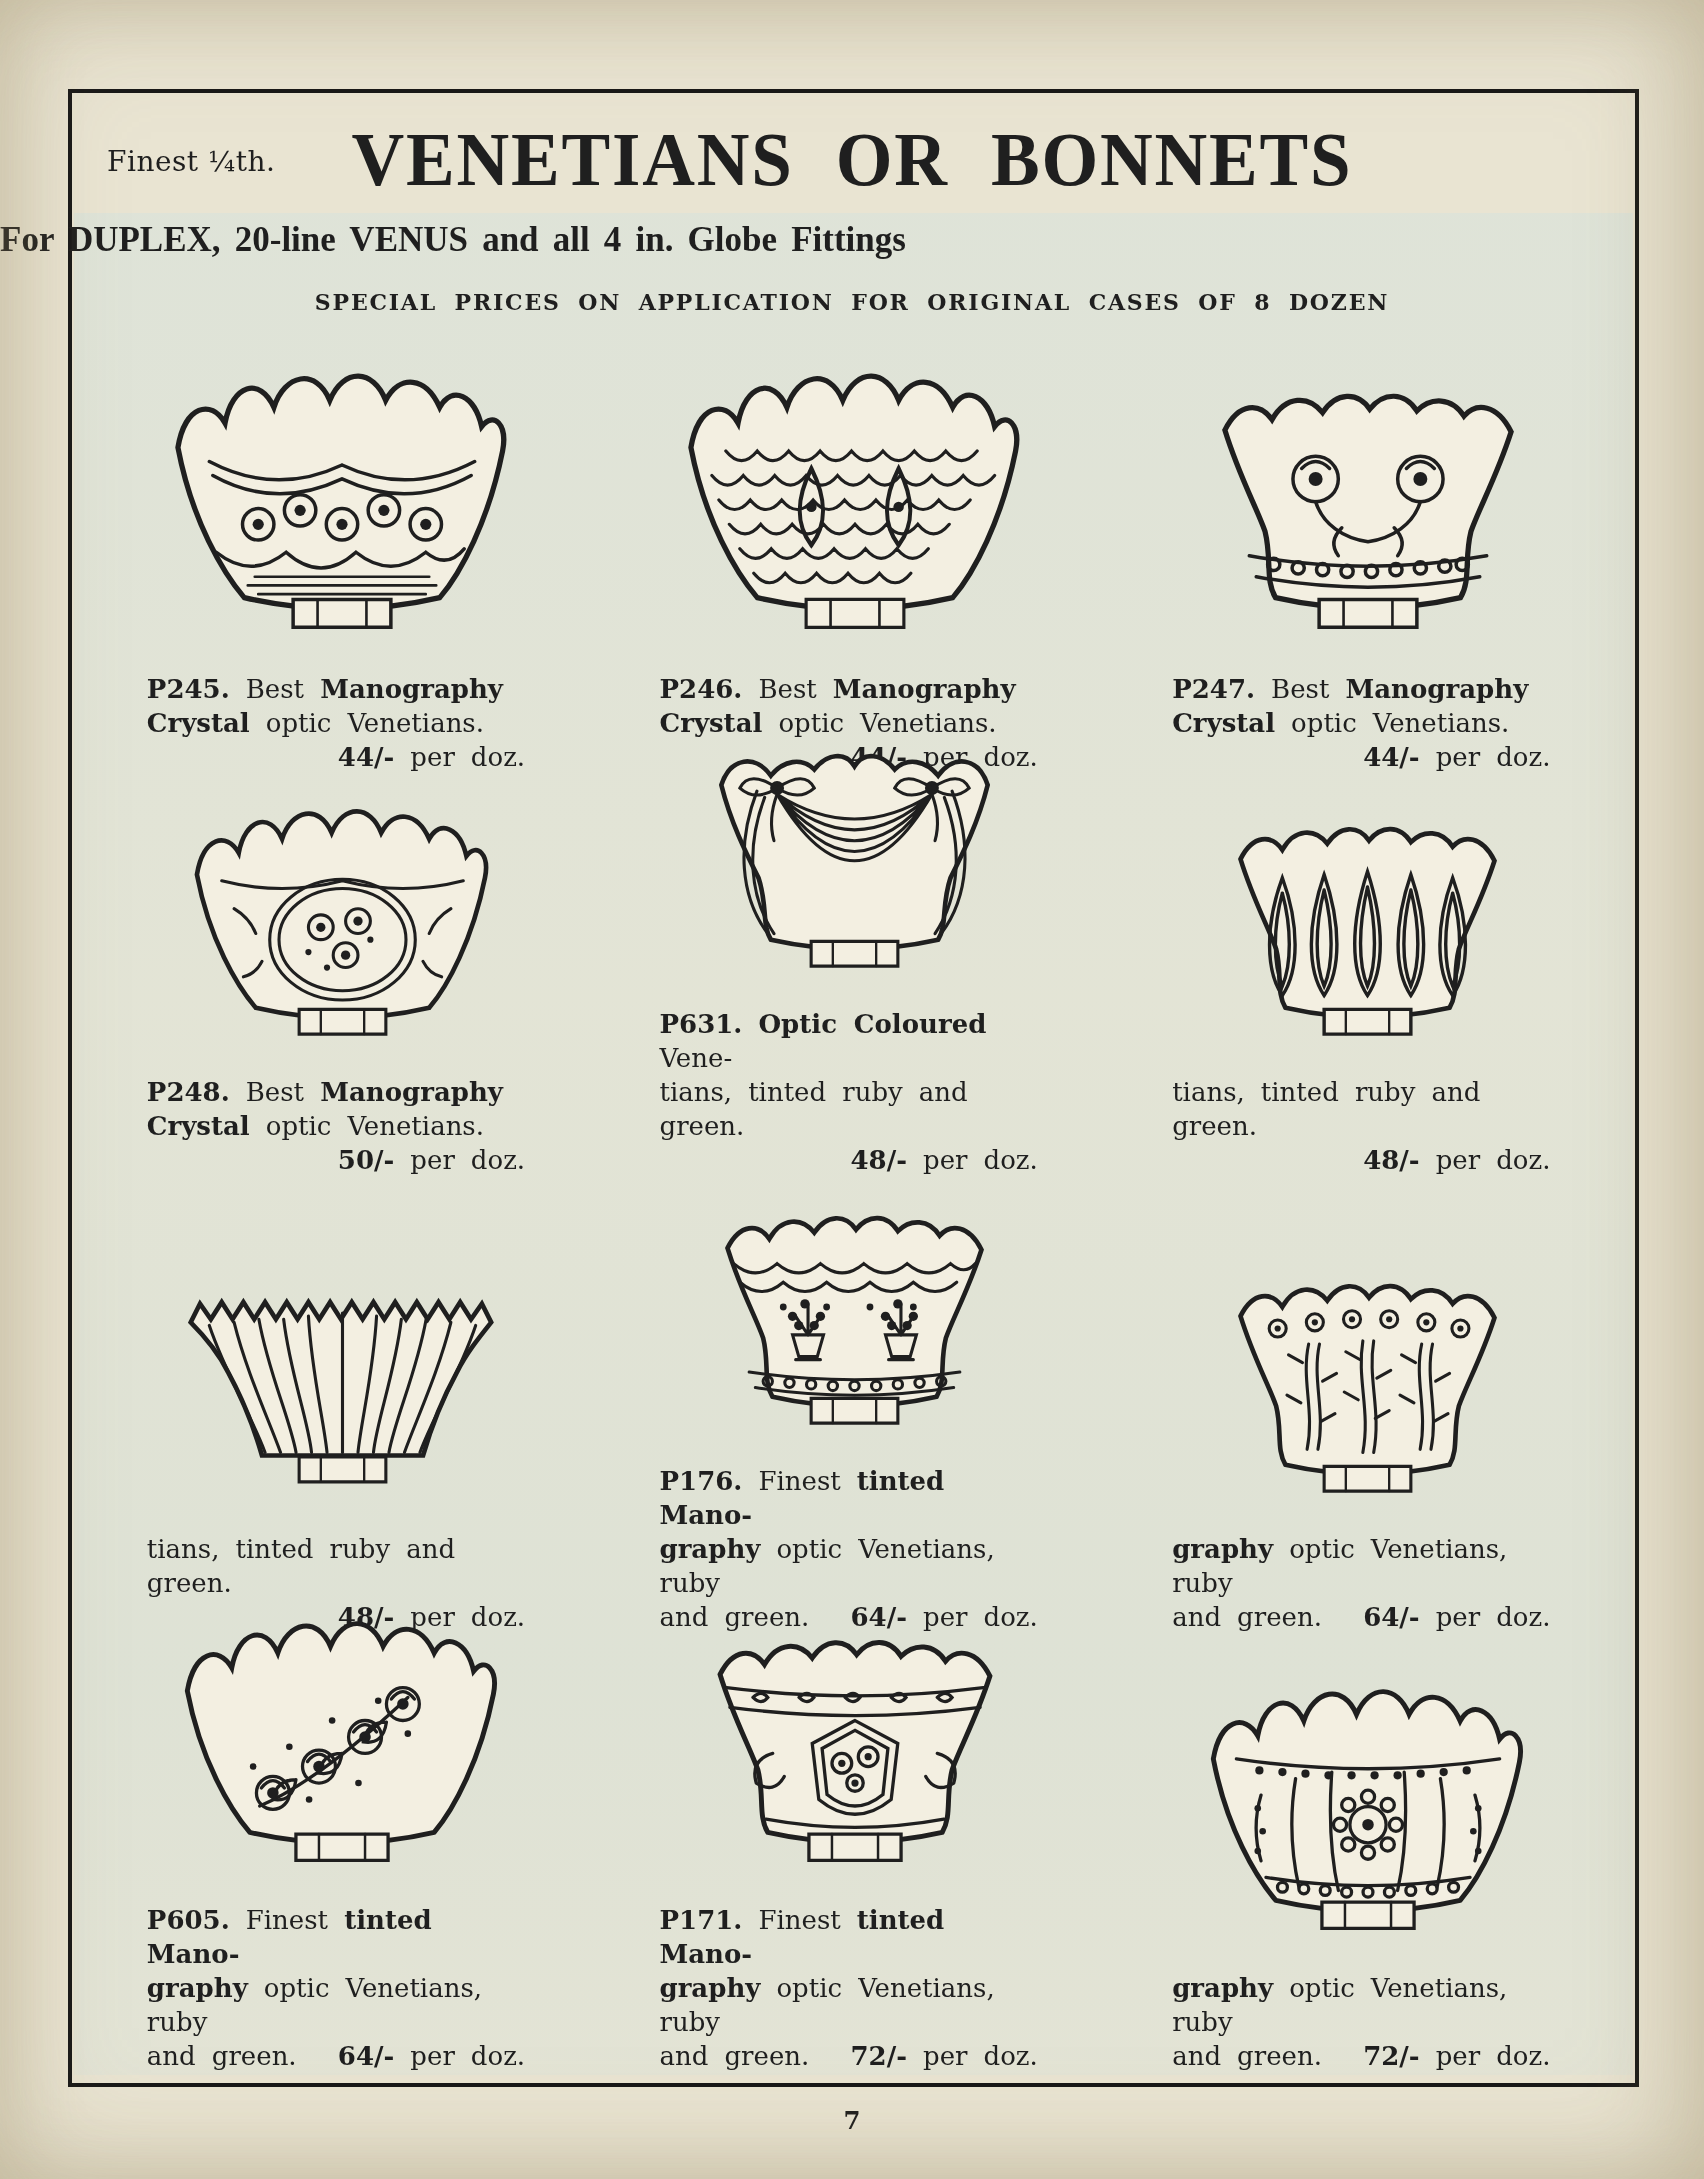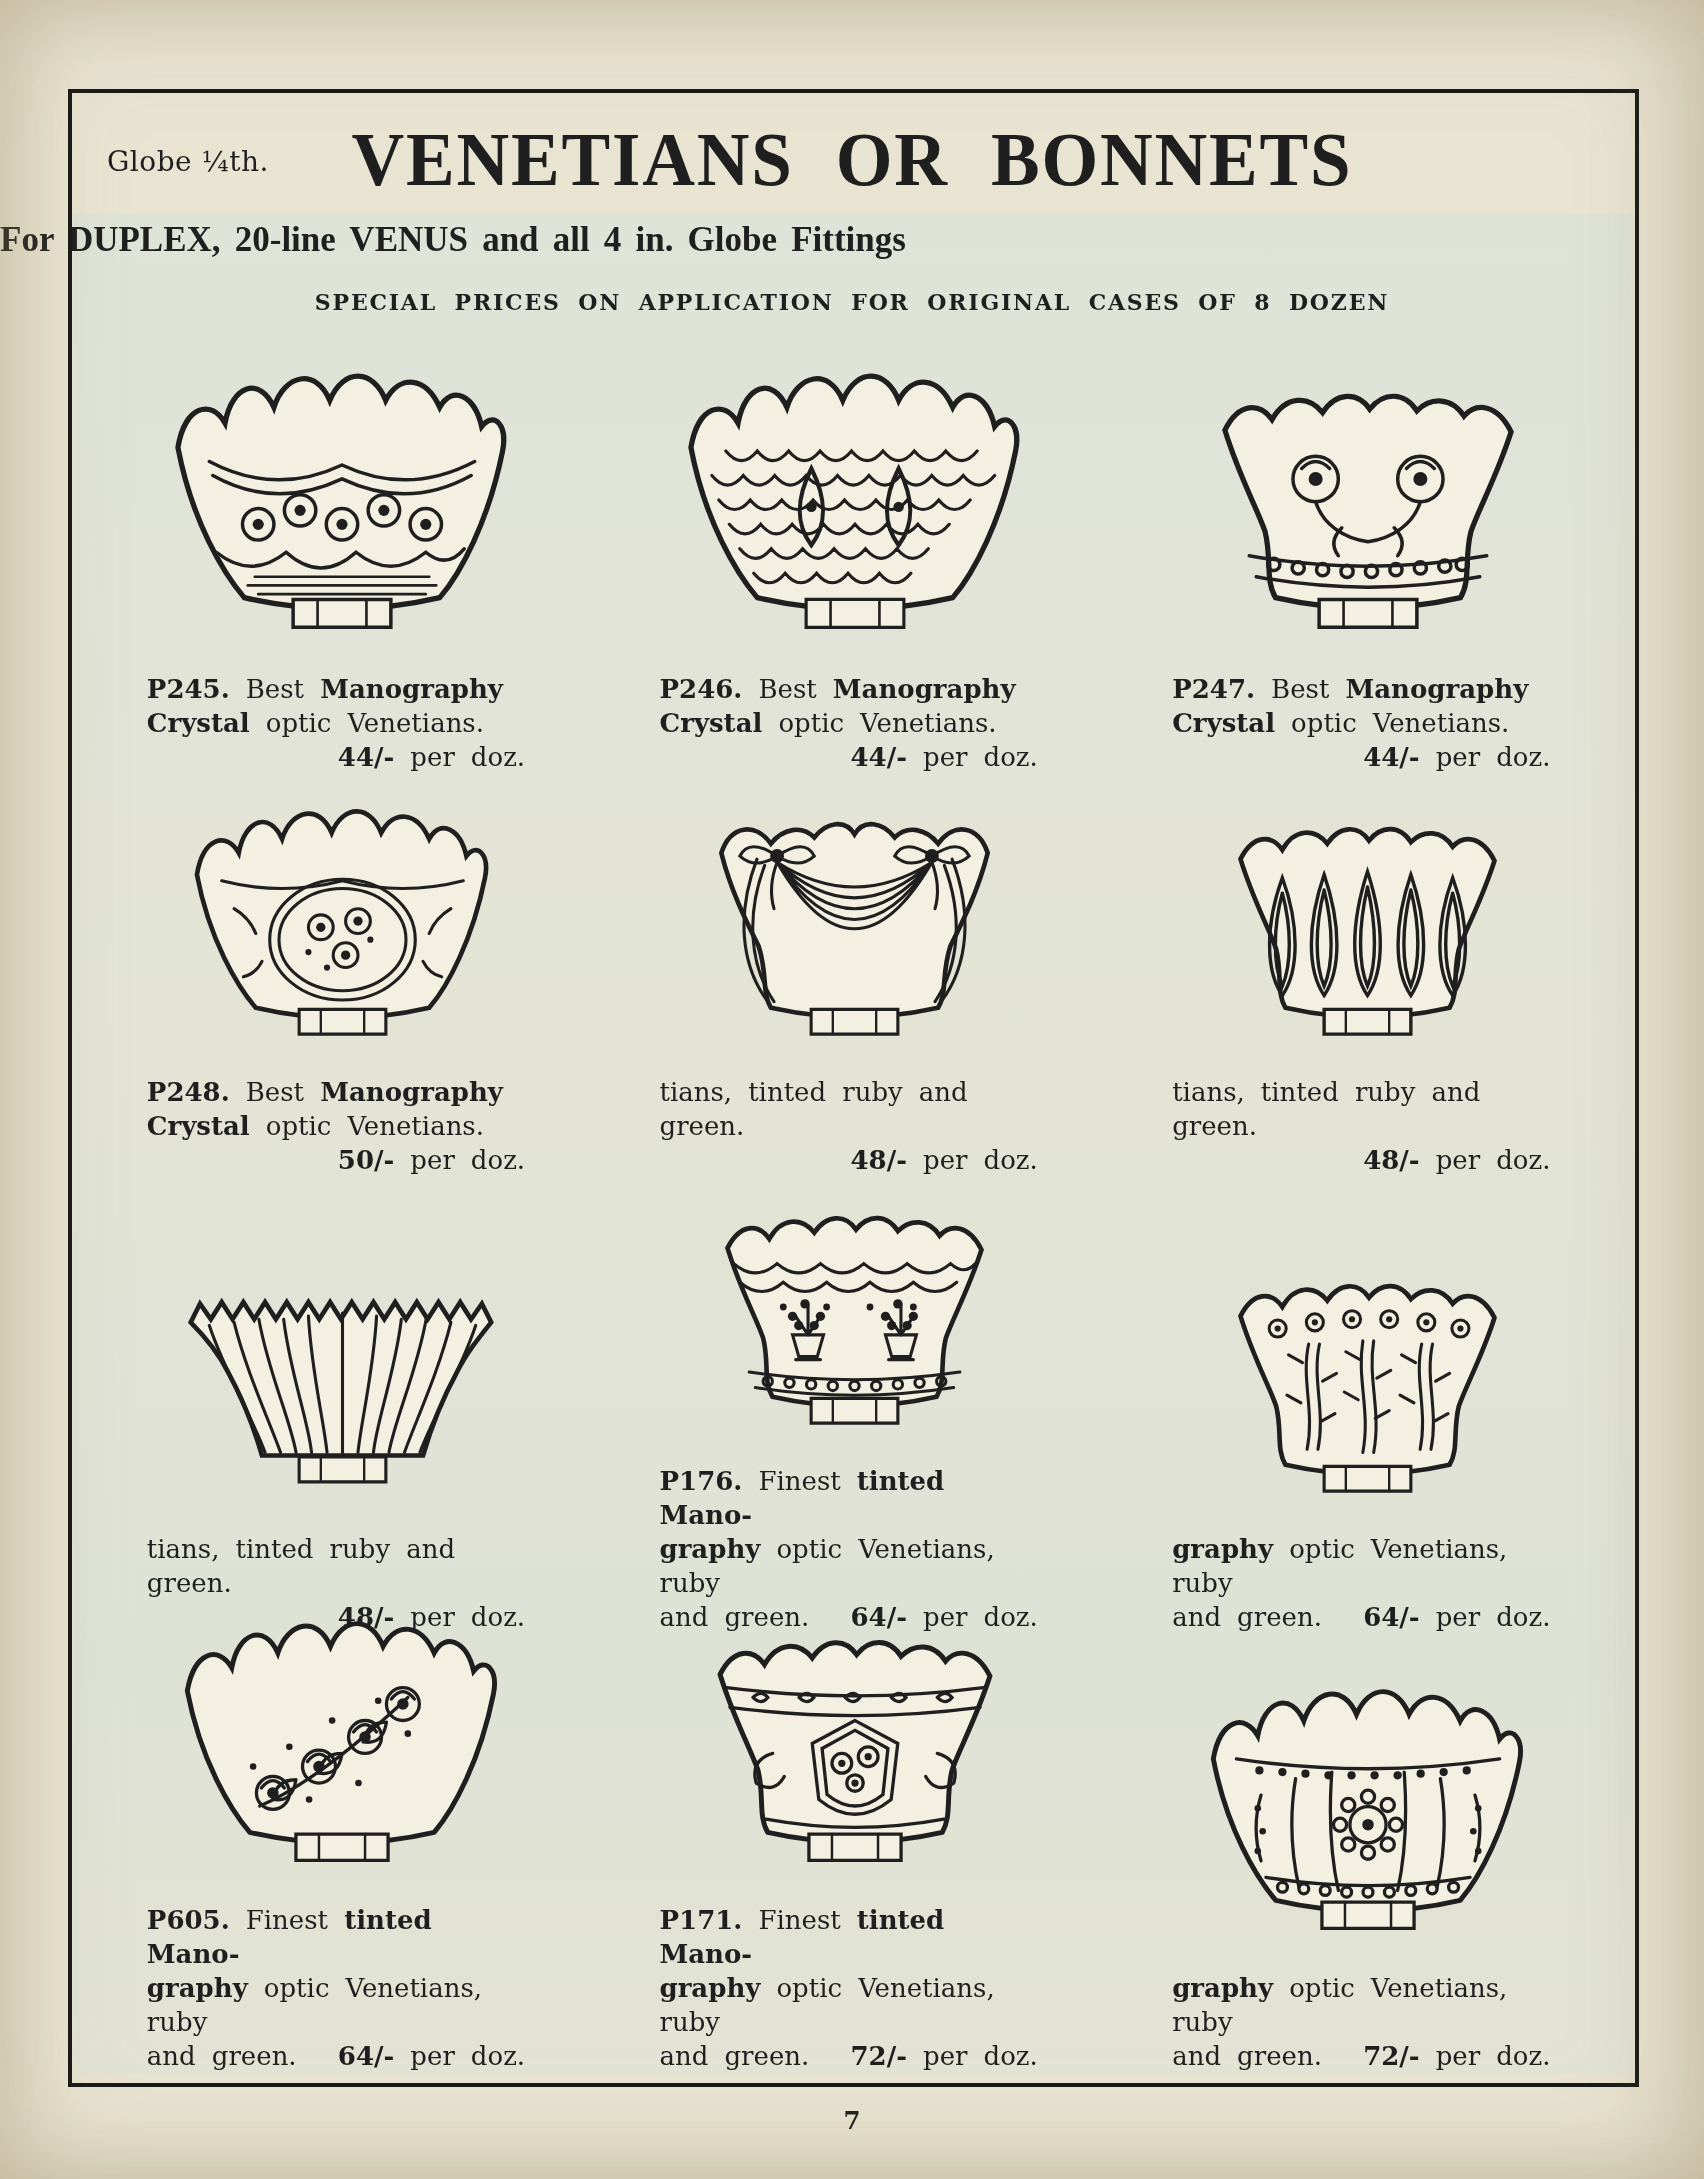--- a/index.html
+++ b/index.html
@@ -330,21 +330,21 @@
           <circle cx="162" cy="132" r="3"></circle>
         <path fill="#f3efe1" d="M82,141 h56 v16 h-56 z"></path>
           <path stroke-width="1.5" d="M96,141 v16 M124,141 v16"></path>
       </g>
     </defs>
   </svg>
 
   <div class="tint"></div>
   <div class="frame"></div>
 
-  <div class="scale-note">Globe ¼th.</div>
+  <div class="scale-note">Finest ¼th.</div>
   <h1 class="title">VENETIANS OR BONNETS</h1>
   <div class="subtitle">For DUPLEX, 20-line VENUS and all 4 in. Globe Fittings</div>
   <div class="note">SPECIAL PRICES ON APPLICATION FOR ORIGINAL CASES OF 8 DOZEN</div>
 
   <div class="grid">
   <figure class="cell">
     <svg class="illus" viewBox="0 0 220 175">
       <use href="#ill-p245"></use>
     </svg>
     <figcaption class="caption">
@@ -385,20 +385,21 @@
           <div class="cap-line left"><span class="b">Crystal</span><span> optic Venetians.</span></div>
           <div class="cap-line right"><span class="b">50/-</span><span> per doz.</span></div>
         </figcaption>
   </figure>
 
   <figure class="cell">
     <svg class="illus" viewBox="0 0 220 175">
       <use href="#ill-p631"></use>
     </svg>
     <figcaption class="caption">
+          <div class="cap-line left"><span class="b">P631.</span><span> </span><span class="b">Optic Coloured</span><span> Vene-</span></div>
           <div class="cap-line left"><span>tians, tinted ruby and green.</span></div>
           <div class="cap-line right"><span class="b">48/-</span><span> per doz.</span></div>
         </figcaption>
   </figure>
 
   <figure class="cell">
     <svg class="illus" viewBox="0 0 220 175">
       <use href="#ill-p550"></use>
     </svg>
     <figcaption class="caption">

